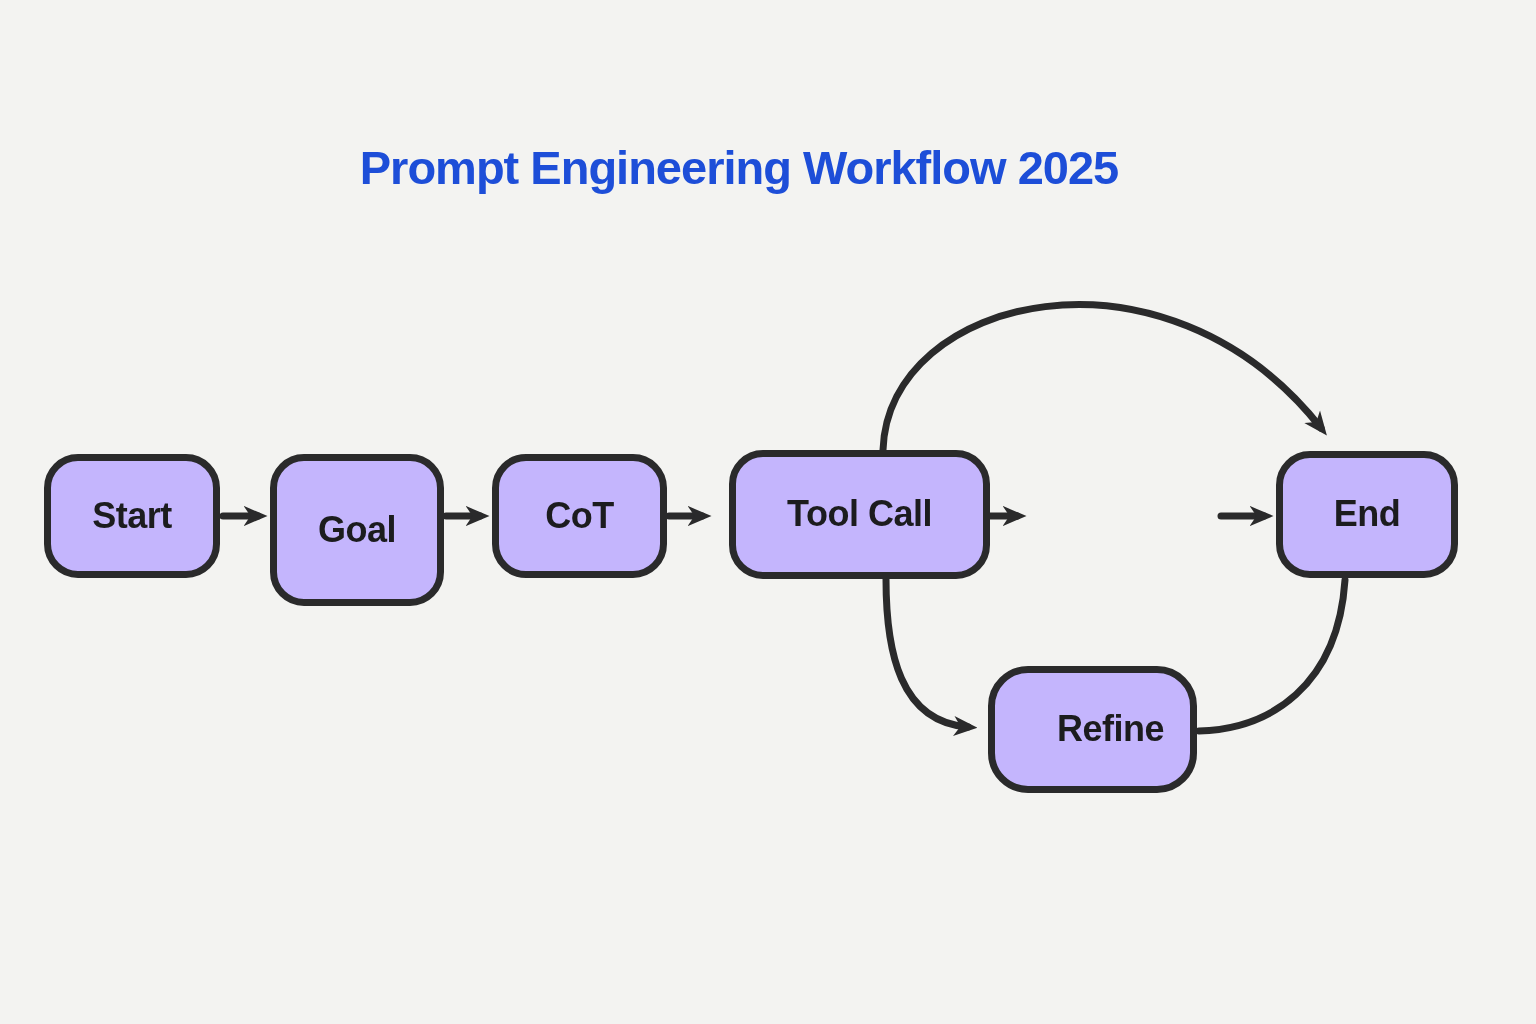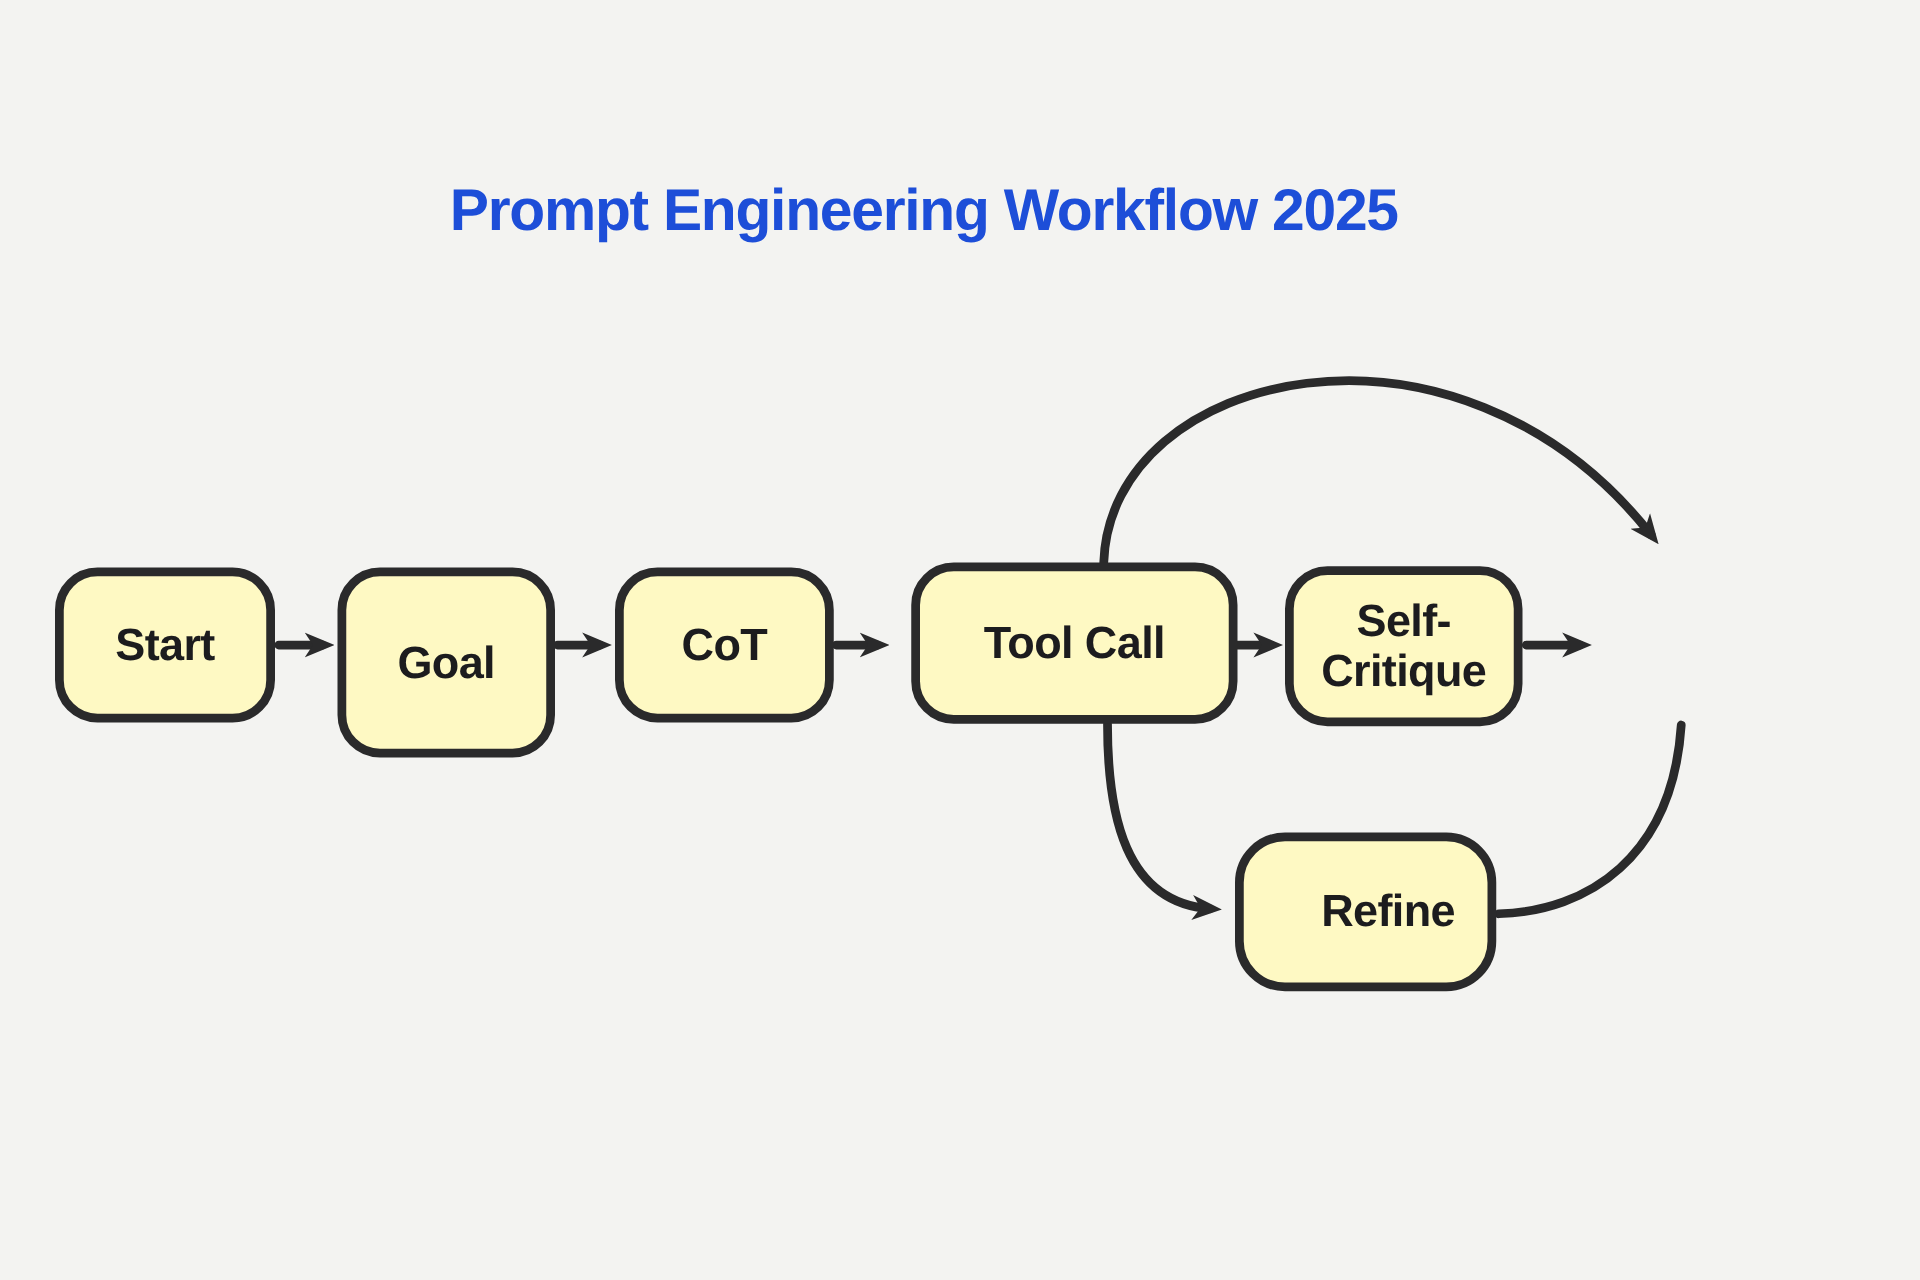--- a/index.html
+++ b/index.html
@@ -32,21 +32,21 @@
   .edges-layer {
     position: absolute;
     left: 0;
     top: 0;
     width: 1536px;
     height: 1024px;
   }
   .node {
     position: absolute;
     box-sizing: border-box;
-    background: #fef9c3;
+    background: #c4b5fd;
     border: 7px solid #2a2a2b;
     border-radius: 34px;
     display: flex;
     align-items: center;
     justify-content: center;
     text-align: center;
     font-size: 36px;
     font-weight: 700;
     line-height: 1.12;
     color: #1c1c1e;
@@ -96,22 +96,22 @@
   </div>
 
   <div class="node node-cot">
     <span>CoT</span>
   </div>
 
   <div class="node node-tool-call">
     <span>Tool Call</span>
   </div>
 
-  <div class="node node-self-critique">
-    <span>Self-Critique</span>
+
+  <div class="node node-end">
+    <span>End</span>
   </div>
-
 
   <div class="node node-refine">
     <span>Refine</span>
   </div>
 
 </div>
 
 </body></html>

